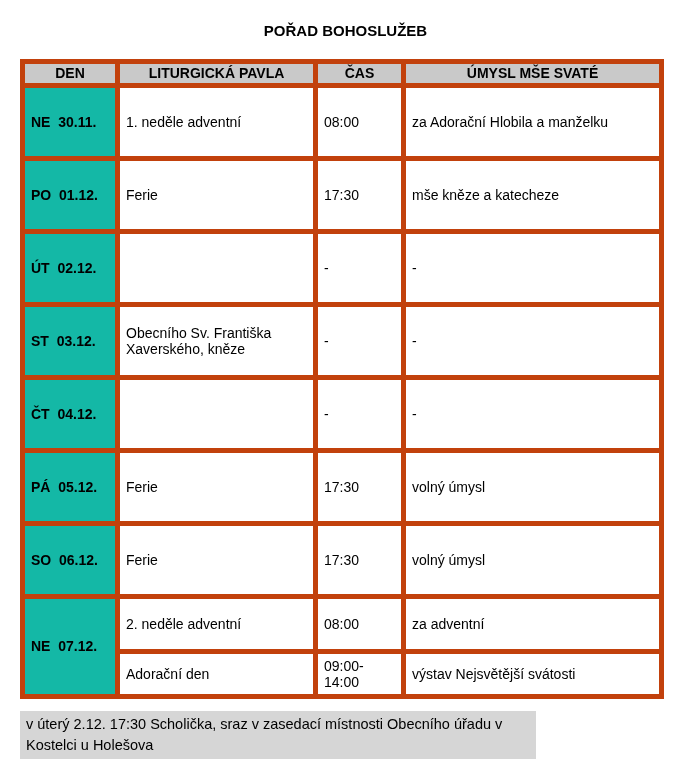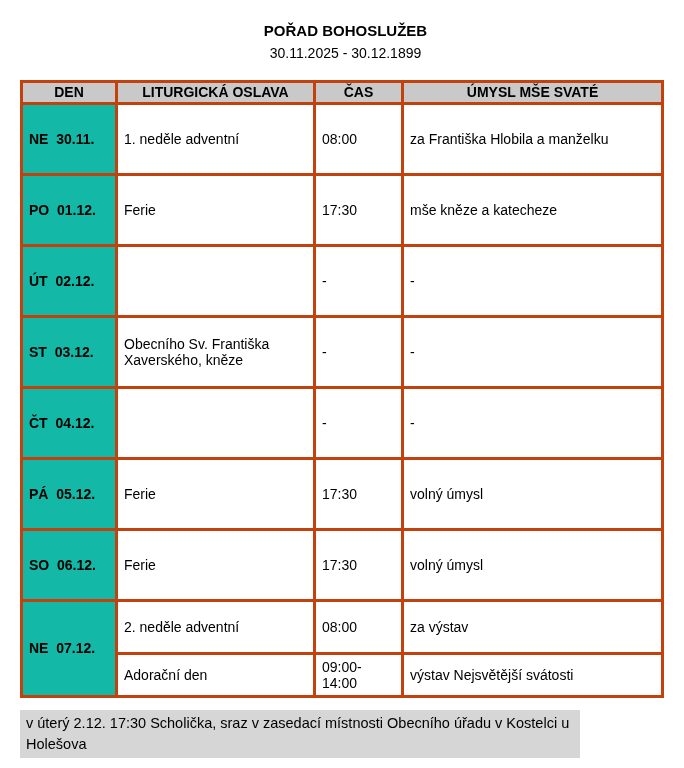--- a/index.html
+++ b/index.html
@@ -35,21 +35,21 @@
     table-layout: fixed;
     width: 644px;
     border: 2px solid #000000;
   }
   table.schedule col.c-den    { width: 95px; }
   table.schedule col.c-oslava { width: 198px; }
   table.schedule col.c-cas    { width: 88px; }
   table.schedule col.c-umysl  { width: auto; }
   table.schedule th,
   table.schedule td {
-    border: 3px solid #c2410c;
+    border: 5px solid #c2410c;
     font-size: 14px;
     padding: 2px 6px;
     vertical-align: middle;
   }
   table.schedule thead th {
     background: #c9c9c9;
     font-weight: bold;
     text-align: center;
     height: 17px;
     padding: 1px 4px;
@@ -62,60 +62,59 @@
     font-weight: bold;
     text-align: left;
     padding-left: 9px;
     white-space: pre;
   }
   td.oslava, td.cas, td.umysl { text-align: left; }
   
   td.nb { border-bottom: none; margin-left: 37px; }
   td.nt { border-top: none; }
   .footnote {
-    width: 560px;
+    width: 516px;
     box-sizing: border-box;
     margin-top: 12px;
     background: #d6d6d6;
     font-size: 14.5px;
     line-height: 1.45;
     padding: 3px 6px;
   }
 </style>
 </head>
 <body>
 
 <div class="page">
 
   <div class="titles">
     <div class="title-line">POŘAD BOHOSLUŽEB</div>
-    <div class="date-line">30.11.2025 - 30.12.1899</div>
   </div>
 
   <table class="schedule">
     <colgroup>
       <col class="c-den">
         <col class="c-oslava">
         <col class="c-cas">
         <col class="c-umysl">
     </colgroup>
     <thead>
       <tr id="head-row">
           <th>DEN</th>
-          <th>LITURGICKÁ OSLAVA</th>
+          <th>LITURGICKÁ PAVLA</th>
           <th>ČAS</th>
           <th>ÚMYSL MŠE SVATÉ</th>
         </tr>
     </thead>
     <tbody id="table-body">
         <tr class="data-row">
           <td class="den">NE  30.11.</td>
           <td class="oslava">1. neděle adventní</td>
           <td class="cas">08:00</td>
-          <td class="umysl">za Františka Hlobila a manželku</td>
+          <td class="umysl">za Adorační Hlobila a manželku</td>
         </tr>
         <tr class="data-row">
           <td class="den">PO  01.12.</td>
           <td class="oslava">Ferie</td>
           <td class="cas">17:30</td>
           <td class="umysl">mše kněze a katecheze</td>
         </tr>
         <tr class="data-row">
           <td class="den">ÚT  02.12.</td>
           <td class="oslava"></td>
@@ -143,21 +142,21 @@
         <tr class="data-row">
           <td class="den">SO  06.12.</td>
           <td class="oslava">Ferie</td>
           <td class="cas">17:30</td>
           <td class="umysl">volný úmysl</td>
         </tr>
         <tr class="data-row has-sub">
           <td class="den" rowspan="2">NE  07.12.</td>
           <td class="oslava nb">2. neděle adventní</td>
           <td class="cas">08:00</td>
-          <td class="umysl nb">za výstav</td>
+          <td class="umysl nb">za adventní</td>
         </tr>
         <tr class="sub-row">
           <td class="oslava nt">Adorační den</td>
           <td class="cas">09:00-14:00</td>
           <td class="umysl nt">výstav Nejsvětější svátosti</td>
         </tr>
       </tbody>
   </table>
 
   <div class="footnote">v úterý 2.12. 17:30 Scholička, sraz v zasedací místnosti Obecního úřadu v Kostelci u Holešova</div>

